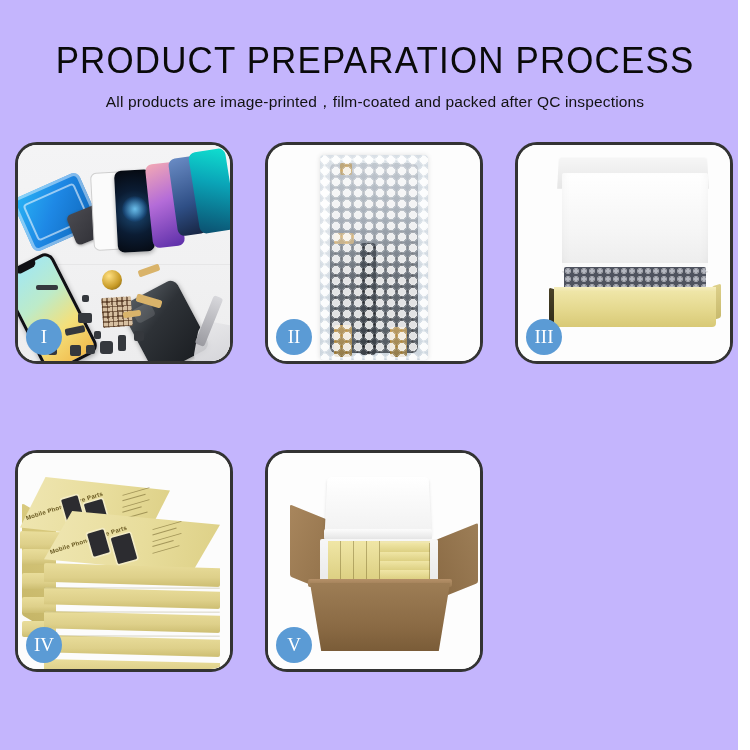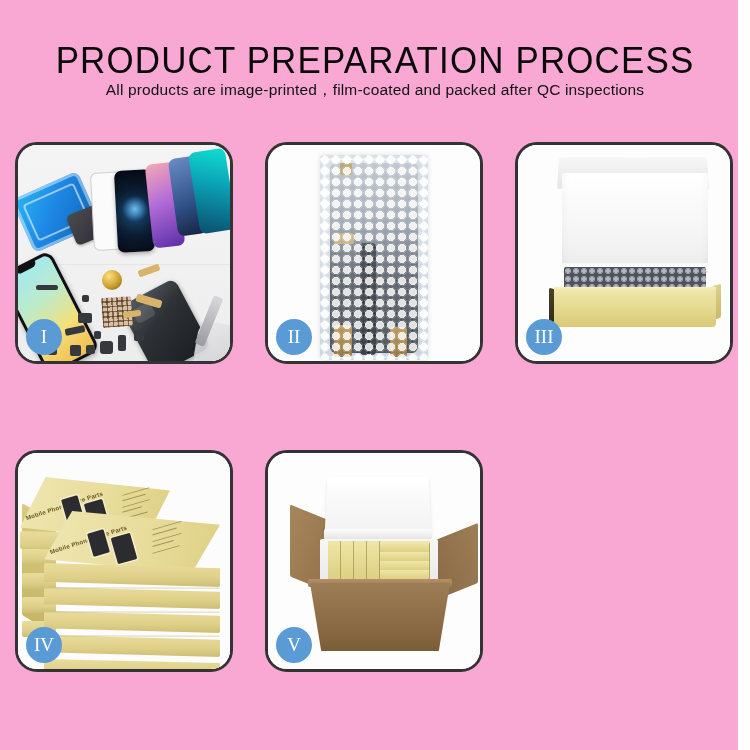--- a/index.html
+++ b/index.html
@@ -2,35 +2,36 @@
 <html><head>
 <meta charset="utf-8">
 <style>
   * { box-sizing: border-box; margin: 0; padding: 0; }
   html, body {
     width: 750px; height: 750px;
     background: #ffffff;
     font-family: "Liberation Sans", sans-serif;
     overflow: hidden;
   }
-  .page { position: relative; width: 738px; height: 750px; background:#f9a8d4; }
+  .page { position: relative; width: 738px; height: 750px; background:#c4b5fd; }
 
   
   .header { position:absolute; top:0; left:0; width:750px; text-align:center; }
   .title {
     margin-top: 42px;
     font-family: "Liberation Sans", sans-serif;
     font-size: 36px;
     font-weight: 400;
     letter-spacing: 1.2px;
     color: #0a0a0a;
     transform: scaleX(0.97);
     line-height: 1.05;
   }
   .subtitle {
+    margin-top: 12px;
     font-family: "Liberation Sans", sans-serif;
     font-size: 15.5px;
     font-weight: 400;
     color: #121212;
     letter-spacing: 0.15px;
   }
 
   
   .grid {
     position:absolute;

